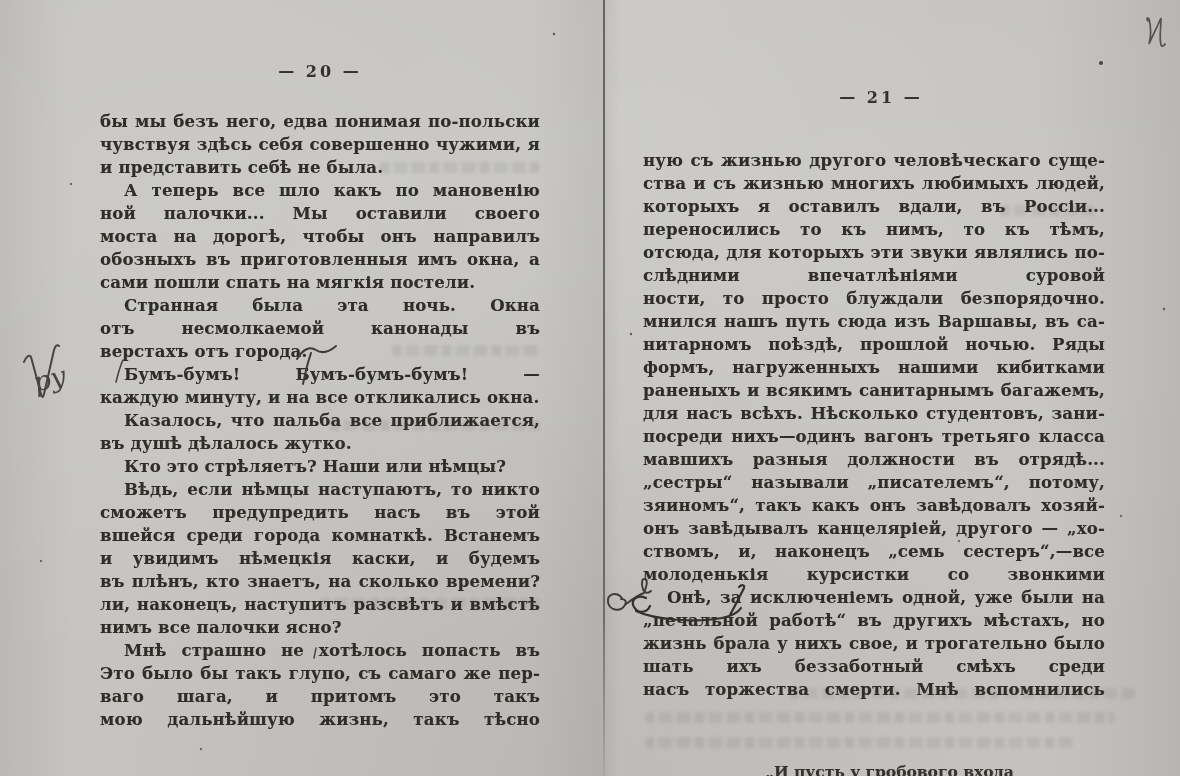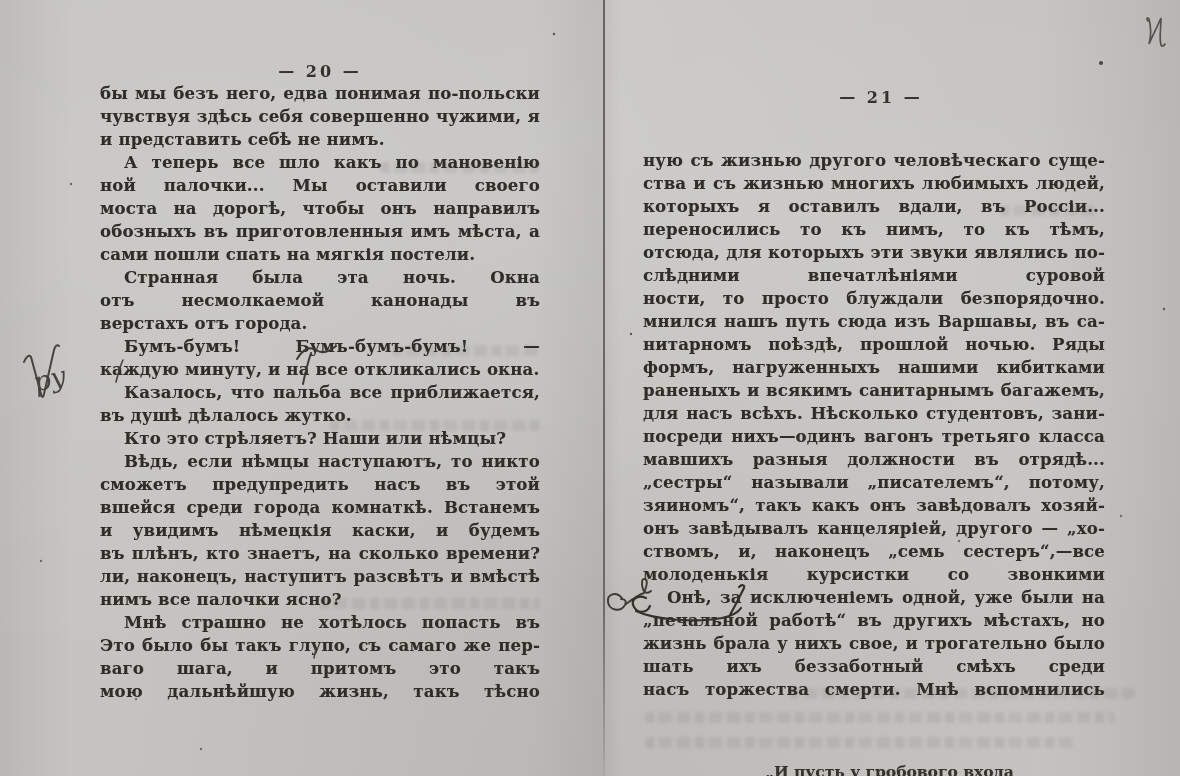--- a/index.html
+++ b/index.html
@@ -17,21 +17,21 @@
     position:absolute; left:603px; top:0; width:2px; height:776px;
     background:linear-gradient(180deg, rgba(86,85,80,0.85) 0%, rgba(86,85,80,0.78) 78%, rgba(86,85,80,0.30) 94%, rgba(86,85,80,0.10) 100%);
   }
   .page { position:absolute; }
   .page-left  { left:100px; top:62px;  width:440px; }
   .page-right { left:643px; top:88px;  width:462px; }
   .page-header {
     height:20px; line-height:20px; text-align:center;
     font-size:16px; font-weight:bold; color:#34322d; letter-spacing:3px;
   }
-  .page-left  .page-header { }
+  .page-left  .page-header { margin-bottom:28px; }
   .page-right .page-header { margin-bottom:41px; margin-left:14px; }
   .line {
     height:23px; line-height:23px; overflow:hidden;
     font-size:16.5px; font-weight:bold; color:#2f2d28;
     letter-spacing:0.2px;
     text-align:justify; text-align-last:justify;
     text-shadow:0.3px 0.3px 0.6px rgba(47,45,40,0.35);
   }
   .line.indent  { text-indent:24px; }
   .line.para-end { text-align-last:left; }
@@ -78,25 +78,25 @@
   <div class="ghost" style="left:1000px; top:205px; width:95px;"></div>
 
   <div class="specks"></div>
 
   <div class="page page-left">
     <div class="page-header">— 20 —</div>
     <div class="text-block">
 
     <div class="line">бы мы безъ него, едва понимая по-польски и</div>
         <div class="line">чувствуя здѣсь себя совершенно чужими, я даже</div>
-        <div class="line para-end">и представить себѣ не нимъ.</div>
+        <div class="line para-end">и представить себѣ не была.</div>
         <div class="line indent">А теперь все шло какъ по мановенію волшеб-</div>
         <div class="line">ной палочки... Мы оставили своего верховаго у</div>
         <div class="line">моста на дорогѣ, чтобы онъ направилъ нашихъ</div>
-        <div class="line">обозныхъ въ приготовленныя имъ мѣста, а</div>
+        <div class="line">обозныхъ въ приготовленныя имъ окна, а</div>
         <div class="line para-end">сами пошли спать на мягкія постели.</div>
         <div class="line indent">Странная была эта ночь. Окна дребезжали</div>
         <div class="line">отъ несмолкаемой канонады въ нѣсколькихъ</div>
         <div class="line para-end">верстахъ отъ города.</div>
         <div class="line indent">Бумъ-бумъ! Бумъ-бумъ-бумъ! — раздавалось</div>
         <div class="line para-end">каждую минуту, и на все откликались окна.</div>
         <div class="line indent">Казалось, что пальба все приближается, и</div>
         <div class="line para-end">въ душѣ дѣлалось жутко.</div>
         <div class="line indent para-end">Кто это стрѣляетъ? Наши или нѣмцы?</div>
         <div class="line indent">Вѣдь, если нѣмцы наступаютъ, то никто не</div>

